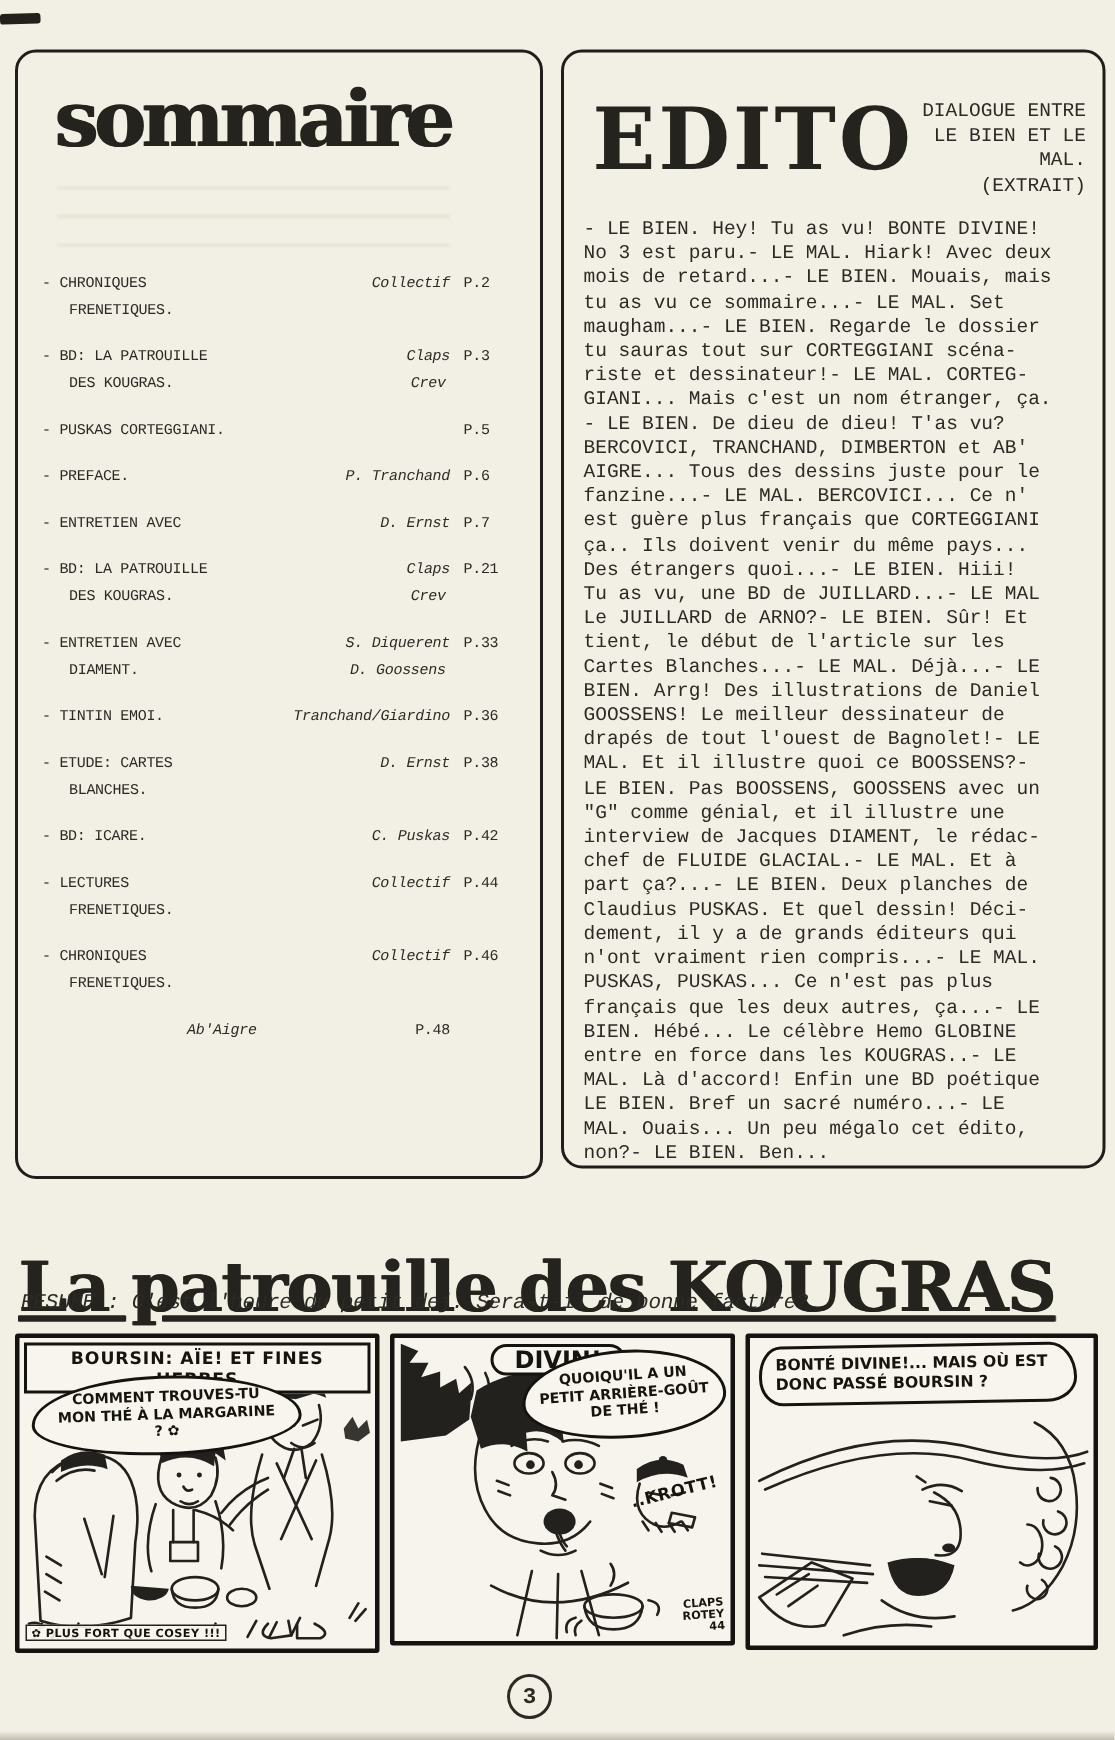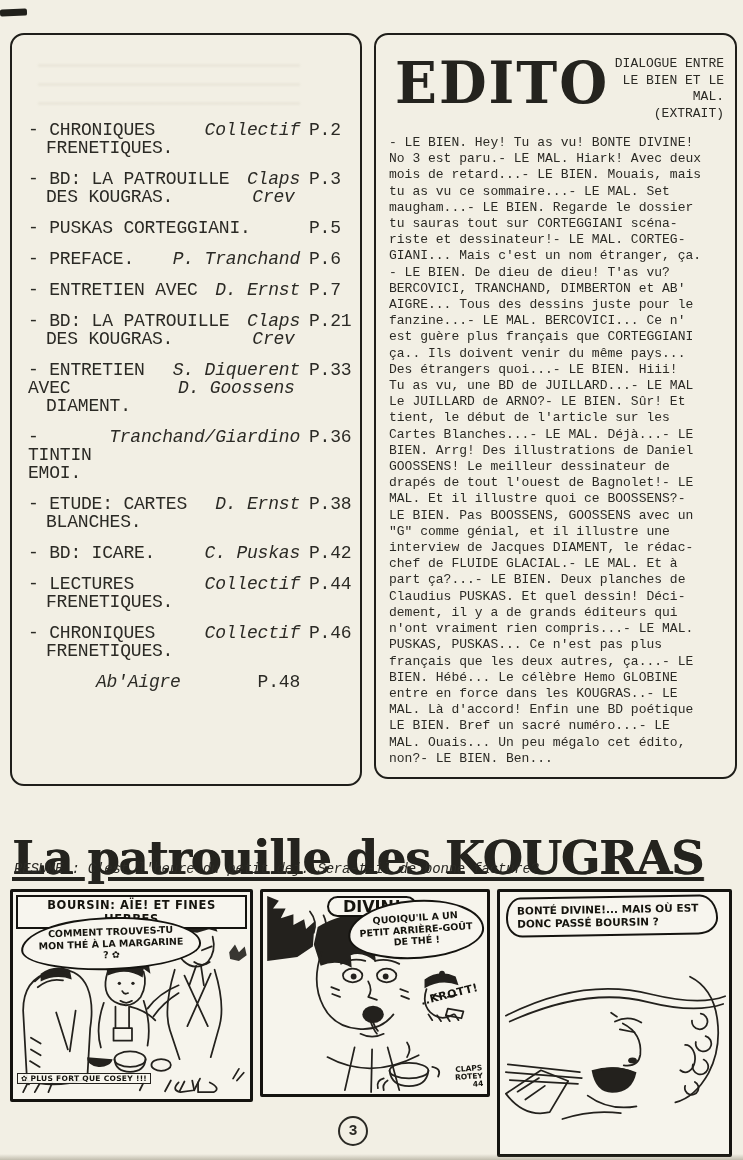--- a/index.html
+++ b/index.html
@@ -6,59 +6,59 @@
   body{
     width:743px;height:1160px;position:relative;overflow:hidden;
     background:#f2efe4;color:#2b2a25;
     font-family:"Liberation Mono","DejaVu Sans Mono",monospace;
   }
   .gothic{font-family:"DejaVu Serif","Liberation Serif",serif;font-weight:900;color:#24231e;}
 
   
   .box{position:absolute;border:2px solid #1f1e1a;border-radius:14px;box-sizing:border-box;background:transparent;}
   .sommaire-box{left:10px;top:33px;width:352px;height:753px;padding:14px 12px 10px 16px;}
-  .edito-box{left:374px;top:33px;width:363px;height:746px;padding:15px 11px;}
+  .edito-box{left:374px;top:33px;width:363px;height:746px;padding:25px 11px;}
 
   
   .sommaire-title{font-size:52px;letter-spacing:-3px;margin:2px 0 0 8px;line-height:58px;
     text-shadow:1px 0 0 #24231e;}
   .ghost{height:62px;width:82%;margin:6px 0 0 10px;opacity:.55;
     background:repeating-linear-gradient(180deg,transparent 0 9px,rgba(146,134,106,.16) 9px 12px,transparent 12px 19px);
     filter:blur(.8px);}
-  .toc{margin-top:4px;font-size:18px;line-height:18px;letter-spacing:-.2px;}
+  .toc{margin-top:4px;font-size:10px;line-height:18px;letter-spacing:-.2px;}
   .toc-row{display:grid;grid-template-columns:1fr auto 44px;column-gap:4px;margin-bottom:13px;}
   .toc-title div.cont{padding-left:18px;}
   .toc-author{text-align:center;font-style:italic;}
   .toc-page{text-align:left;padding-left:5px;}
 
   
   .edito-header{display:flex;justify-content:space-between;align-items:flex-start;}
   .edito-title{font-size:55px;line-height:62px;letter-spacing:2px;margin:2px 0 0 8px;transform:scaleY(1.04);}
   .edito-subtitle{font-size:13px;line-height:16.5px;text-align:right;white-space:pre-line;margin-top:6px;}
   .edito-body{font-size:13px;line-height:16.2px;white-space:pre;margin:13px 0 0 2px;}
 
   
   .comic-title{position:absolute;left:12px;top:794px;font-size:46px;line-height:52px;letter-spacing:-1px;
     text-shadow:.8px 0 0 #24231e;text-decoration:underline;}
   .comic-resume{position:absolute;left:14px;top:861px;font-style:italic;font-size:14px;letter-spacing:-.2px;}
   .panels{position:absolute;left:10px;top:889px;display:flex;gap:7px;align-items:flex-start;}
   .panel{position:relative;border:3px solid #14130f;border-radius:2px;background:#f6f4ec;box-sizing:border-box;overflow:hidden;}
   .panel-1{width:243px;height:213px;}
   .panel-2{width:230px;height:208px;}
-  .panel-3{width:235px;height:268px;}
+  .panel-3{width:235px;height:211px;}
   .art{position:absolute;inset:0;width:100%;height:100%;z-index:1;}
   .art :is(path,ellipse,rect,circle){fill:none;stroke:#23211d;stroke-width:1.8;stroke-linecap:round;stroke-linejoin:round;}
   .art .fill{fill:#23211d;stroke:none;}
   .hand{font-family:"DejaVu Sans","Liberation Sans",sans-serif;font-weight:700;color:#15140e;}
   .bubble{position:absolute;z-index:2;border:2px solid #14130f;background:#f7f5ee;text-align:center;}
   .p1-banner{position:absolute;z-index:2;top:3px;left:3px;right:3px;border:2px solid #14130f;background:#f7f5ee;
     font-size:11.5px;line-height:14px;text-align:center;letter-spacing:.6px;padding:1px 0;}
   .p1-bubble{top:25px;left:8px;width:152px;border-radius:48% 52% 50% 50% / 58% 55% 45% 42%;
     padding:7px 12px;font-size:9.5px;line-height:11.5px;transform:rotate(-2deg);}
-  .p1-caption{position:absolute;z-index:2;bottom:15px;left:4px;border:1px solid #23211d;background:rgba(247,245,238,.92);
+  .p1-caption{position:absolute;z-index:2;bottom:5px;left:4px;border:1px solid #23211d;background:rgba(247,245,238,.92);
     font-size:7.5px;line-height:9px;padding:0 3px;letter-spacing:.3px;}
   .p2-bubble-left{top:4px;left:64px;border-radius:14px;padding:2px 14px;font-size:16px;line-height:13px;}
   .p2-bubble-right{top:8px;right:3px;width:116px;border-radius:50% 50% 48% 52% / 55% 55% 45% 45%;
     padding:10px 8px;font-size:9.5px;line-height:11.5px;transform:rotate(-4deg);}
   .p2-sfx{position:absolute;z-index:2;top:96px;right:8px;font-size:11px;transform:rotate(-14deg);letter-spacing:.5px;}
   .p2-signature{position:absolute;z-index:2;bottom:5px;right:4px;font-size:7.5px;line-height:8px;text-align:right;
     white-space:pre-line;transform:rotate(-4deg);}
   .p3-bubble{top:4px;left:6px;width:190px;border-radius:16px 20px 22px 18px / 22px 26px 18px 20px;
     padding:5px 9px;font-size:10.5px;line-height:13px;text-align:left;transform:rotate(-1deg);}
   .p3-caption{position:absolute;z-index:2;bottom:3px;left:3px;right:3px;border:2px solid #14130f;background:#f7f5ee;
@@ -73,20 +73,21 @@
     background:linear-gradient(180deg,rgba(120,113,92,0),rgba(120,113,92,.4));}
 </style>
 </head>
 <body>
 
 <div>
 
   <div class="smudge"></div>
 
   <section class="box sommaire-box">
+    <h1 class="gothic sommaire-title">sommaire</h1>
     <div class="ghost"></div>
     <div class="toc">
     <div class="toc-row">
       <div class="toc-title">
             <div>- CHRONIQUES</div>
             <div class="cont">FRENETIQUES.</div>
           </div>
       <div class="toc-author">
             <div>Collectif</div>
           </div>

